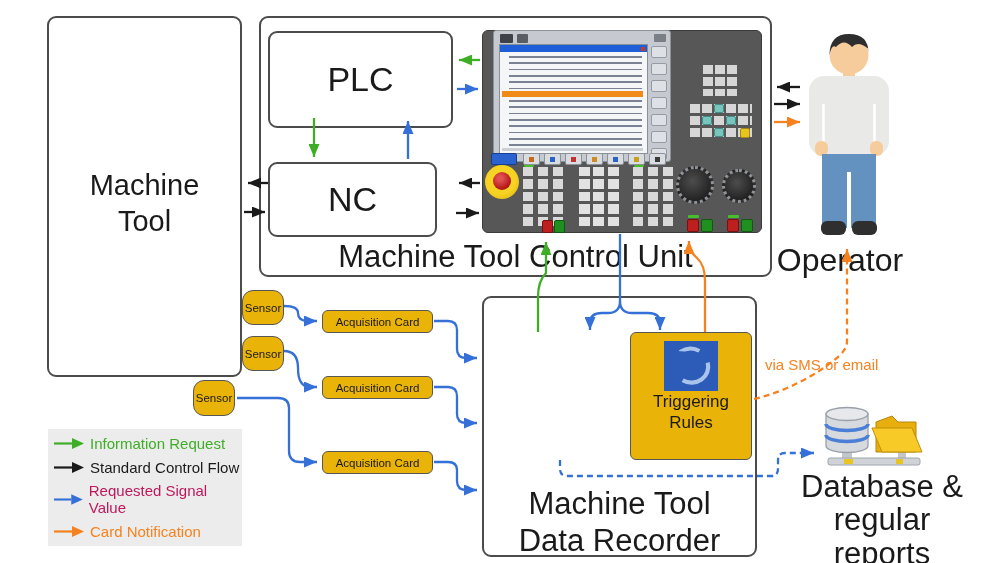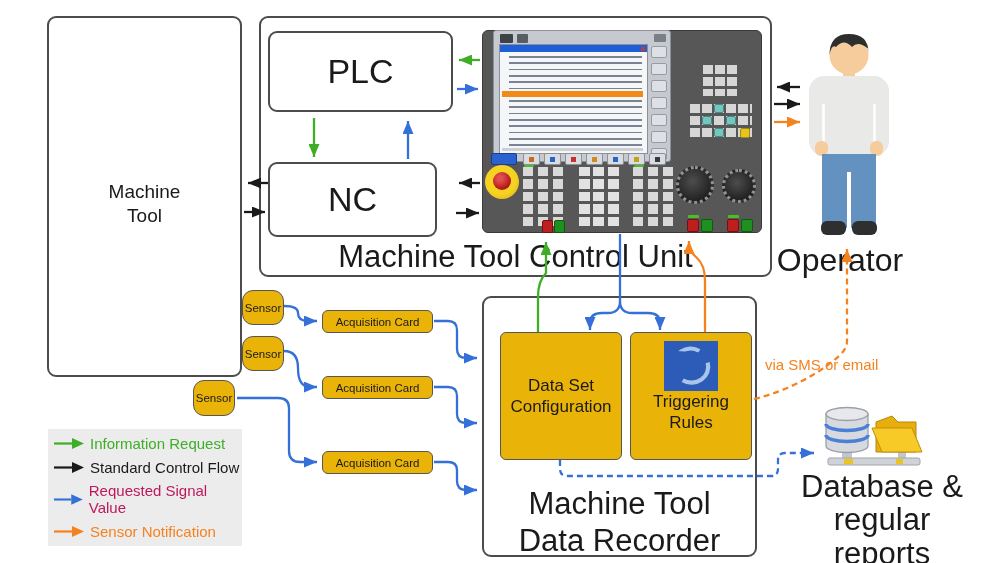--- a/index.html
+++ b/index.html
@@ -60,32 +60,32 @@
   .c-green{color:#3fae27}.c-blue{color:#be185d}.c-orange{color:#f5821f}.c-black{color:#1a1a1a}
   svg.overlay{position:absolute;left:0;top:0;pointer-events:none;z-index:40;}
   .annot-sms{position:absolute;left:765px;top:356px;width:140px;font-size:15px;color:#f5821f;}
 </style>
 </head>
 <body>
 
 <div id="canvas">
 
   <div class="box ctr col" style="left:47px;top:16px;width:195px;height:361px;">
-    <div style="font-size:19px;line-height:1.22;margin-top:14px;">
+    <div style="font-size:29px;line-height:1.22;margin-top:14px;">
       <div>Machine</div>
       <div>Tool</div>
     </div>
   </div>
 
   <div class="box" style="left:259px;top:16px;width:513px;height:261px;"></div>
   <div class="abs ctr" style="left:259px;top:239px;width:513px;height:36px;font-size:31px;">
       <span>Machine Tool Control Unit</span>
     </div>
 
-  <div class="box ctr lbl-huge" style="left:268px;top:31px;width:185px;height:81px;border-width:2px;text-align:right;">
+  <div class="box ctr lbl-huge" style="left:268px;top:31px;width:185px;height:97px;border-width:2px;text-align:right;">
       <span>PLC</span>
     </div>
   <div class="box ctr lbl-huge" style="left:268px;top:162px;width:169px;height:75px;border-width:2px;">
       <span>NC</span>
     </div>
 
   <div class="panel">
     <div class="scr-frame">
       <div class="scr-icon" style="left:6px;top:3px;width:13px;height:9px;"></div>
       <div class="scr-icon" style="left:23px;top:3px;width:11px;height:9px;opacity:.8;"></div>
@@ -168,24 +168,20 @@
       <span>Acquisition Card</span>
     </div>
   <div class="box-thin ctr lbl-sm" style="left:322px;top:376px;width:111px;height:23px;border-radius:6px;">
       <span>Acquisition Card</span>
     </div>
   <div class="box-thin ctr lbl-sm" style="left:322px;top:451px;width:111px;height:23px;border-radius:6px;">
       <span>Acquisition Card</span>
     </div>
 
   <div class="box" style="left:482px;top:296px;width:275px;height:261px;"></div>
-  <div class="box-thin ctr col lbl-med" style="left:500px;top:332px;width:122px;height:128px;border-radius:6px;">
-    <div>Data Set</div>
-    <div>Configuration</div>
-  </div>
   <div class="box-thin ctr col lbl-med" style="left:630px;top:332px;width:122px;height:128px;border-radius:6px;justify-content:flex-start;padding-top:8px;">
     <svg width="54" height="50" viewBox="0 0 64 60">
       <defs>
         <marker id="cycB" markerWidth="14" markerHeight="14" refX="7" refY="7" orient="auto">
           <path d="M0,0 L14,7 L0,14 Z" fill="#2d5cb8"></path>
         </marker>
       </defs>
       <path d="M12,32 A20,19 0 0 1 42,12" fill="none" stroke="#2d5cb8" stroke-width="11" marker-end="url(#cycB)"></path>
       <path d="M12,32 A20,19 0 0 1 42,12" fill="none" stroke="#a9c4ea" stroke-width="5"></path>
       <path d="M52,26 A20,19 0 0 1 22,47" fill="none" stroke="#2d5cb8" stroke-width="11" marker-end="url(#cycB)"></path>
@@ -239,21 +235,21 @@
         <line x1="0" y1="6.5" x2="18" y2="6.5" stroke="#3470d8" stroke-width="2.2"></line>
         <path d="M18,1 L30,6.5 L18,12 Z" fill="#3470d8"></path>
         </svg>
       <span>Requested Signal Value</span>
     </div>
     <div class="lg-row c-orange">
       <svg width="30" height="13" viewBox="0 0 30 13">
         <line x1="0" y1="6.5" x2="18" y2="6.5" stroke="#f5821f" stroke-width="2.2"></line>
         <path d="M18,1 L30,6.5 L18,12 Z" fill="#f5821f"></path>
         </svg>
-      <span>Sensor Notification</span>
+      <span>Card Notification</span>
     </div>
   </div>
 
   <svg class="overlay" width="1000" height="563" viewBox="0 0 1000 563">
     <defs>
       <marker id="mK" markerWidth="13" markerHeight="11" refX="13" refY="5.5" orient="auto" markerUnits="userSpaceOnUse">
         <path d="M0,0 L13,5.5 L0,11 Z" fill="#1a1a1a"></path>
         </marker>
       <marker id="mG" markerWidth="13" markerHeight="11" refX="13" refY="5.5" orient="auto" markerUnits="userSpaceOnUse">
         <path d="M0,0 L13,5.5 L0,11 Z" fill="#3fae27"></path>

